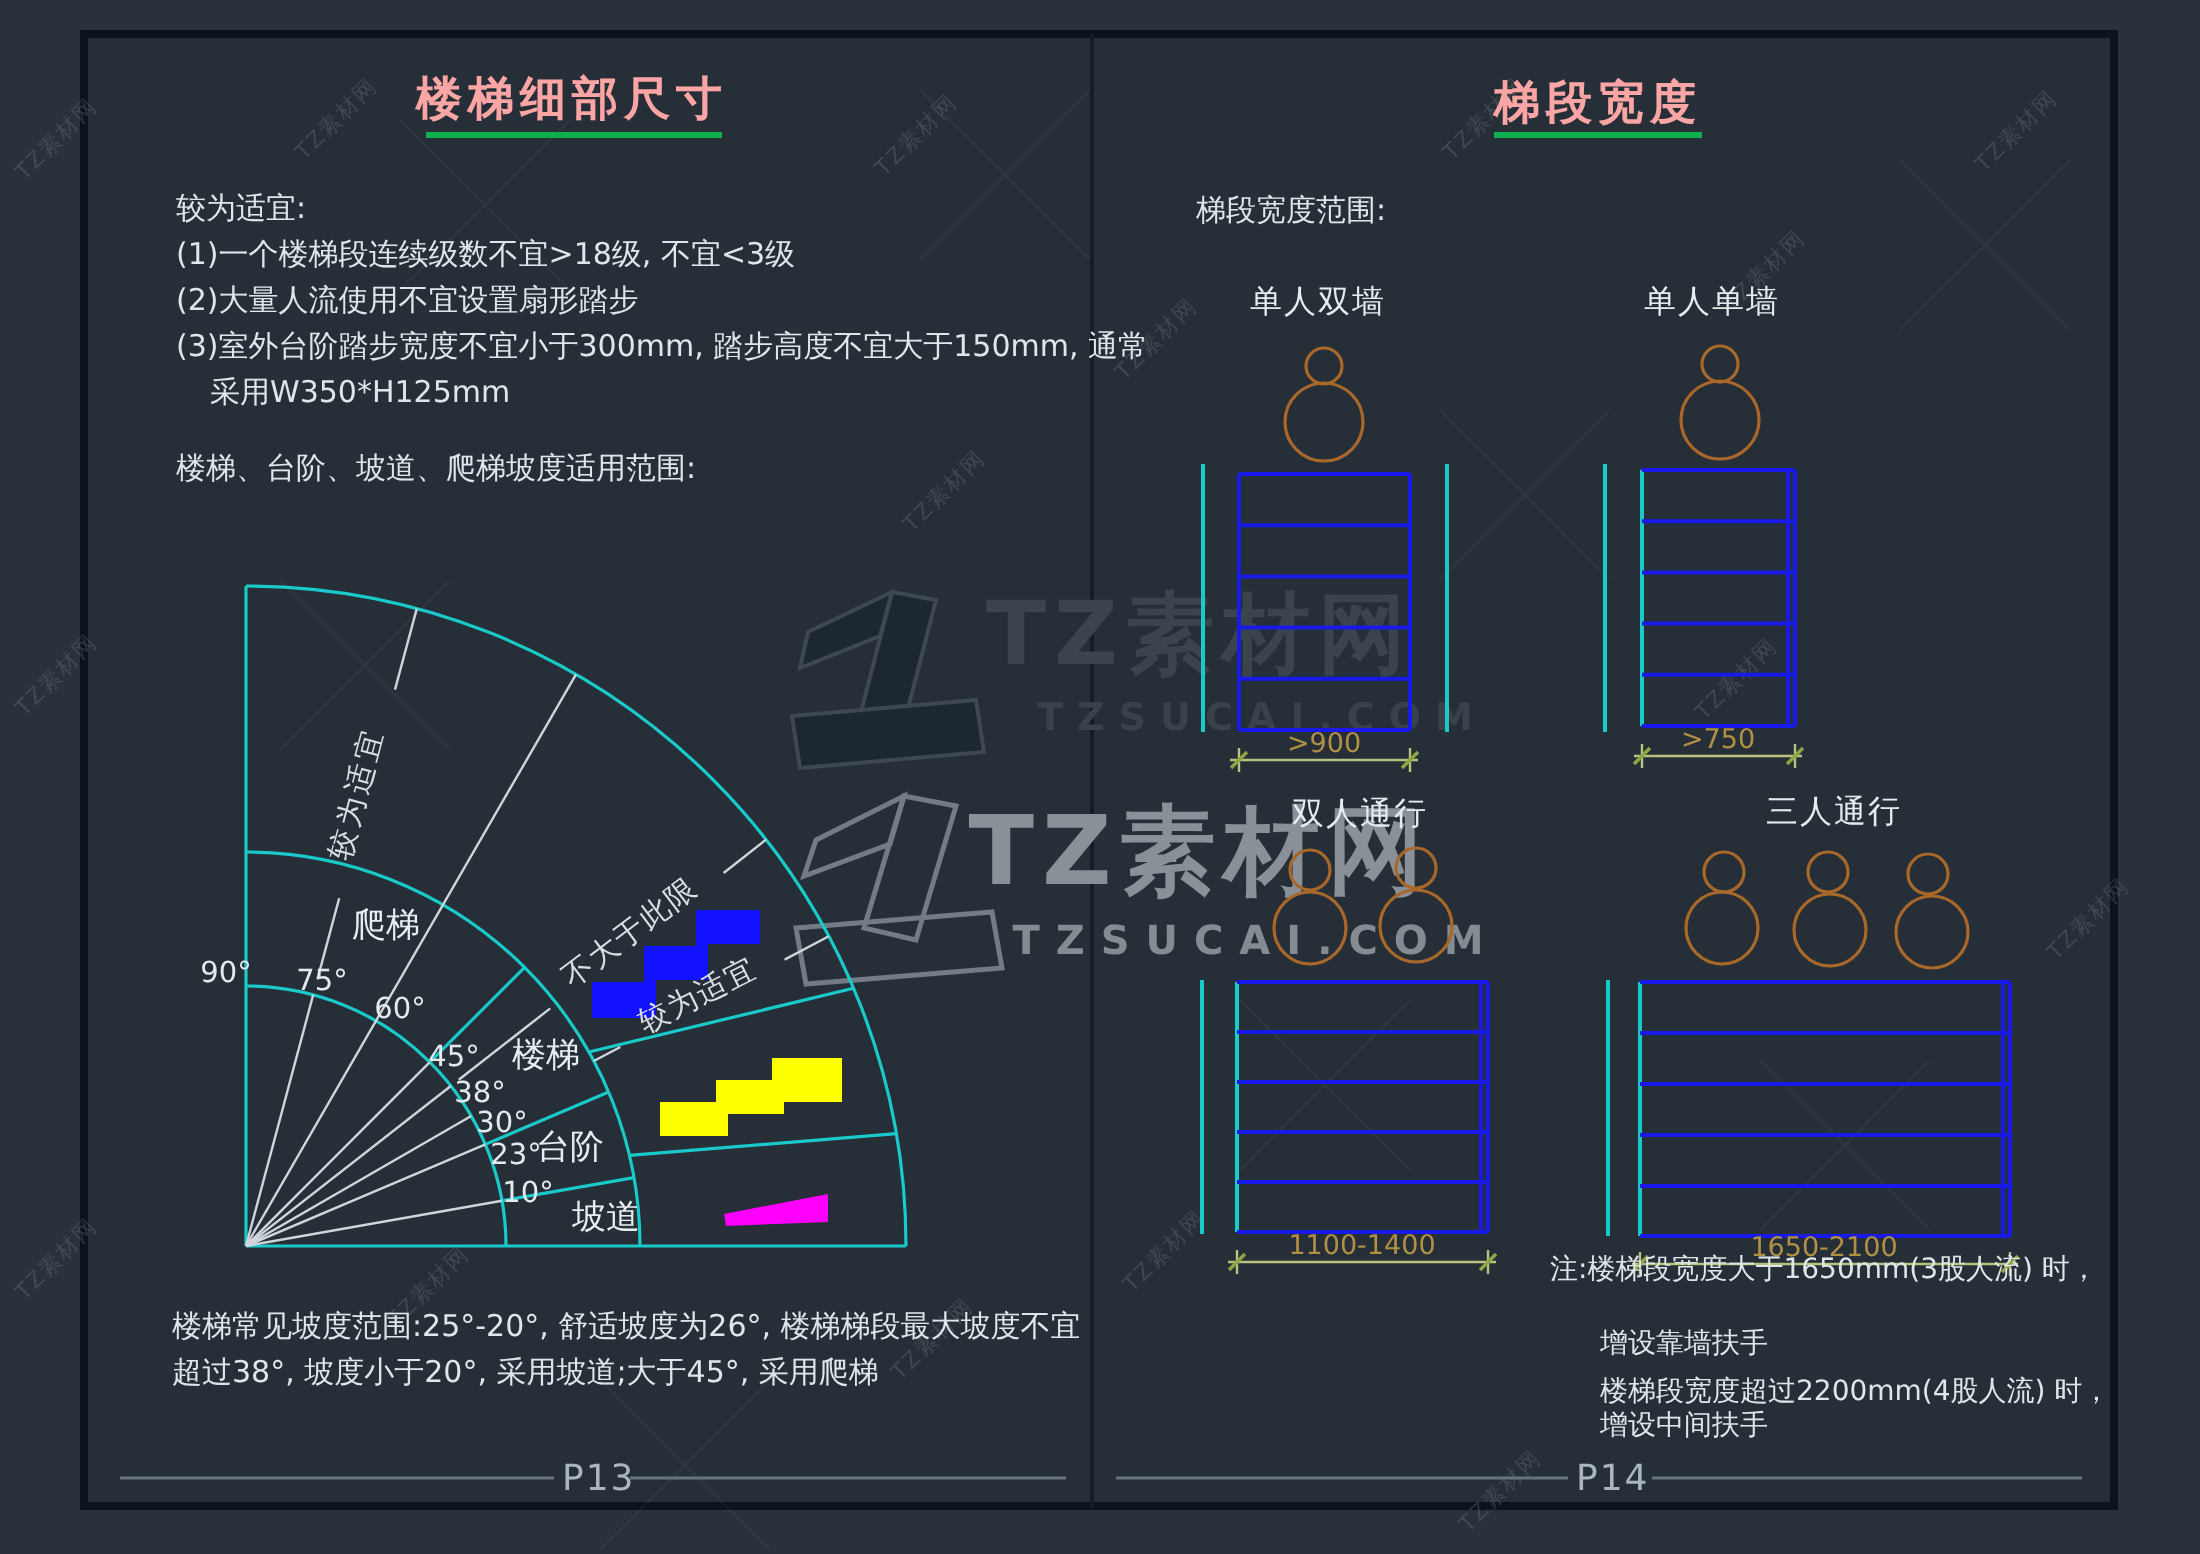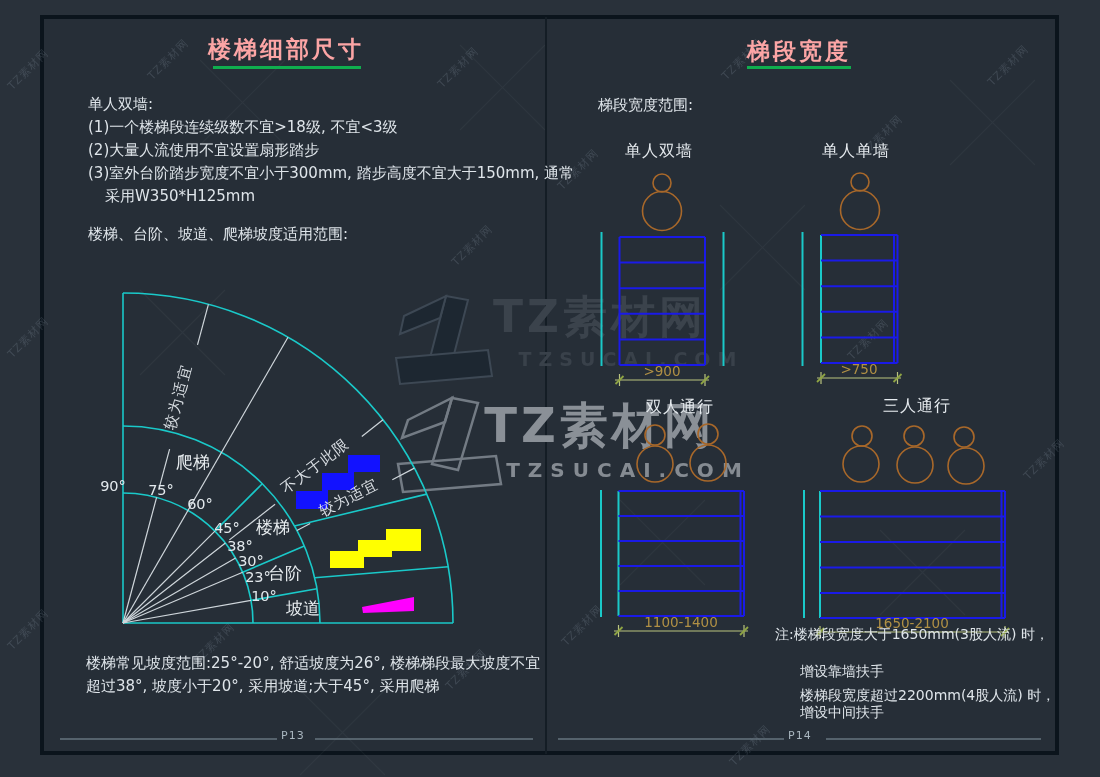--- a/index.html
+++ b/index.html
@@ -7,21 +7,21 @@
        font-family:"DejaVu Sans","Liberation Sans",sans-serif;color:#e6ebef;}
   .abs{position:absolute;white-space:nowrap;}
   .page-bg{position:absolute;left:42px;top:17px;width:1016px;height:737px;background:#262e37;}
   .frame{position:absolute;left:40px;top:15px;width:1019px;height:740px;border:4px solid #0b141c;box-sizing:border-box;}
   .divider{position:absolute;left:545px;top:17px;width:2px;height:737px;background:#141d25;}
   .title{font-size:23px;font-weight:bold;letter-spacing:3px;color:#fca5a5;transform:translateX(-50%);}
   .underline{position:absolute;height:3px;background:#0fae4e;}
   .body-text{font-size:15px;color:#dfe5ea;}
   .small-text{font-size:14px;color:#dfe5ea;}
   .diagram-label{font-size:16px;color:#e6ebef;transform:translateX(-50%);letter-spacing:1px;}
-  .page-num{font-size:11px;color:#a9b6bf;letter-spacing:1px;}
+  .page-num{font-size:18px;color:#a9b6bf;letter-spacing:1px;}
   .wm-tile{position:absolute;font-size:11px;color:rgba(160,176,188,0.20);letter-spacing:1px;
            transform:rotate(-45deg);white-space:nowrap;pointer-events:none;}
   .wm-big{position:absolute;font-weight:bold;transform:translateX(-50%);pointer-events:none;letter-spacing:4px;}
   svg{position:absolute;left:0;top:0;}
   svg text{font-family:"DejaVu Sans","Liberation Sans",sans-serif;}
 </style>
 </head>
 <body>
 
 <div class="page-bg"></div>
@@ -256,21 +256,21 @@
     <line x1="60" y1="739" x2="277" y2="739"></line>
       <line x1="315" y1="739" x2="533" y2="739"></line>
     <line x1="558" y1="739" x2="784" y2="739"></line>
       <line x1="826" y1="739" x2="1041" y2="739"></line>
   </g>
 </svg>
 
 <div class="abs title" style="left:286px;top:34px">楼梯细部尺寸</div>
 <div class="underline" style="left:213px;top:66px;width:148px"></div>
 
-<div class="abs body-text" style="left:88px;top:95px">单人双墙:</div>
+<div class="abs body-text" style="left:88px;top:95px">较为适宜:</div>
 <div class="abs body-text" style="left:88px;top:118px">(1)一个楼梯段连续级数不宜&gt;18级, 不宜&lt;3级</div>
 <div class="abs body-text" style="left:88px;top:141px">(2)大量人流使用不宜设置扇形踏步</div>
 <div class="abs body-text" style="left:88px;top:164px">(3)室外台阶踏步宽度不宜小于300mm, 踏步高度不宜大于150mm, 通常</div>
 <div class="abs body-text" style="left:105px;top:187px">采用W350*H125mm</div>
 <div class="abs body-text" style="left:88px;top:225px">楼梯、台阶、坡道、爬梯坡度适用范围:</div>
 
 <div class="abs body-text" style="left:86px;top:654px">楼梯常见坡度范围:25°-20°, 舒适坡度为26°, 楼梯梯段最大坡度不宜</div>
 <div class="abs body-text" style="left:86px;top:677px">超过38°, 坡度小于20°, 采用坡道;大于45°, 采用爬梯</div>
 <div class="abs page-num" style="left:281px;top:729px">P13</div>
 

